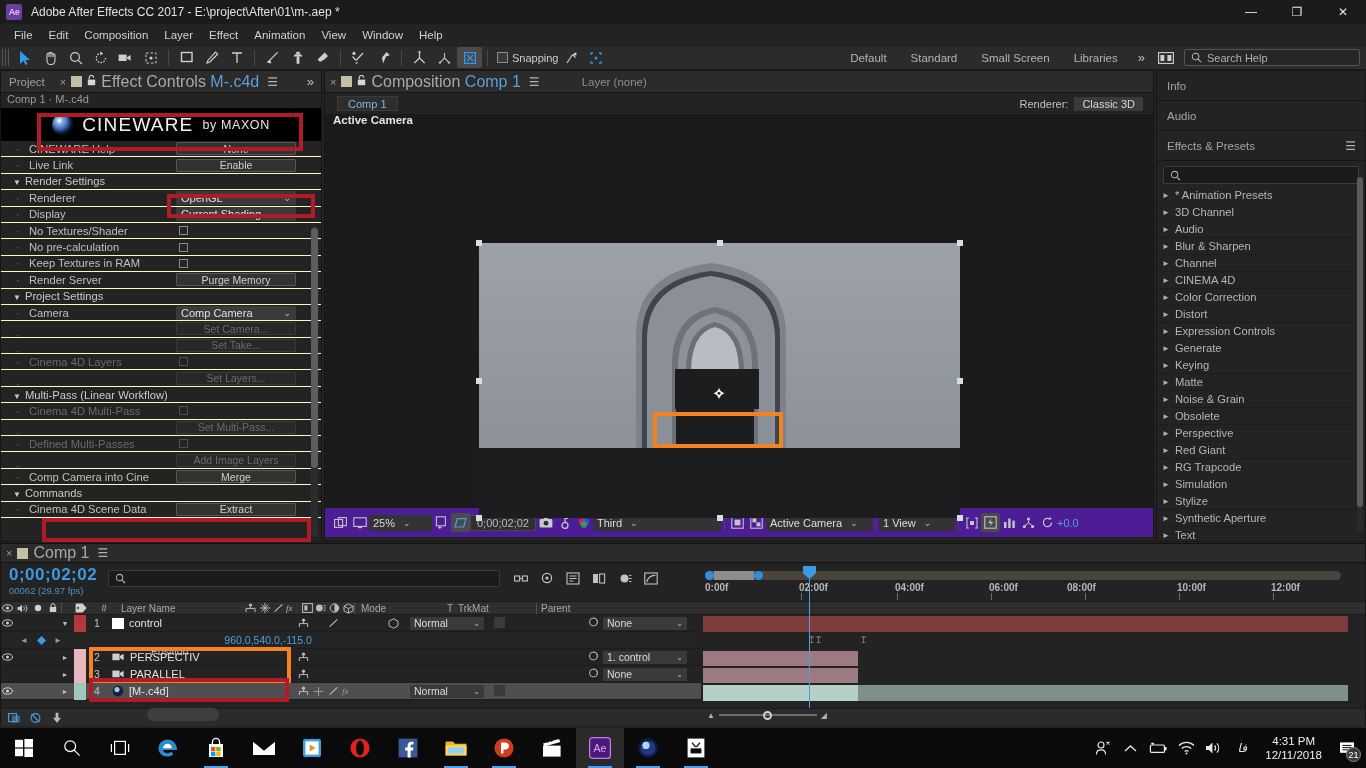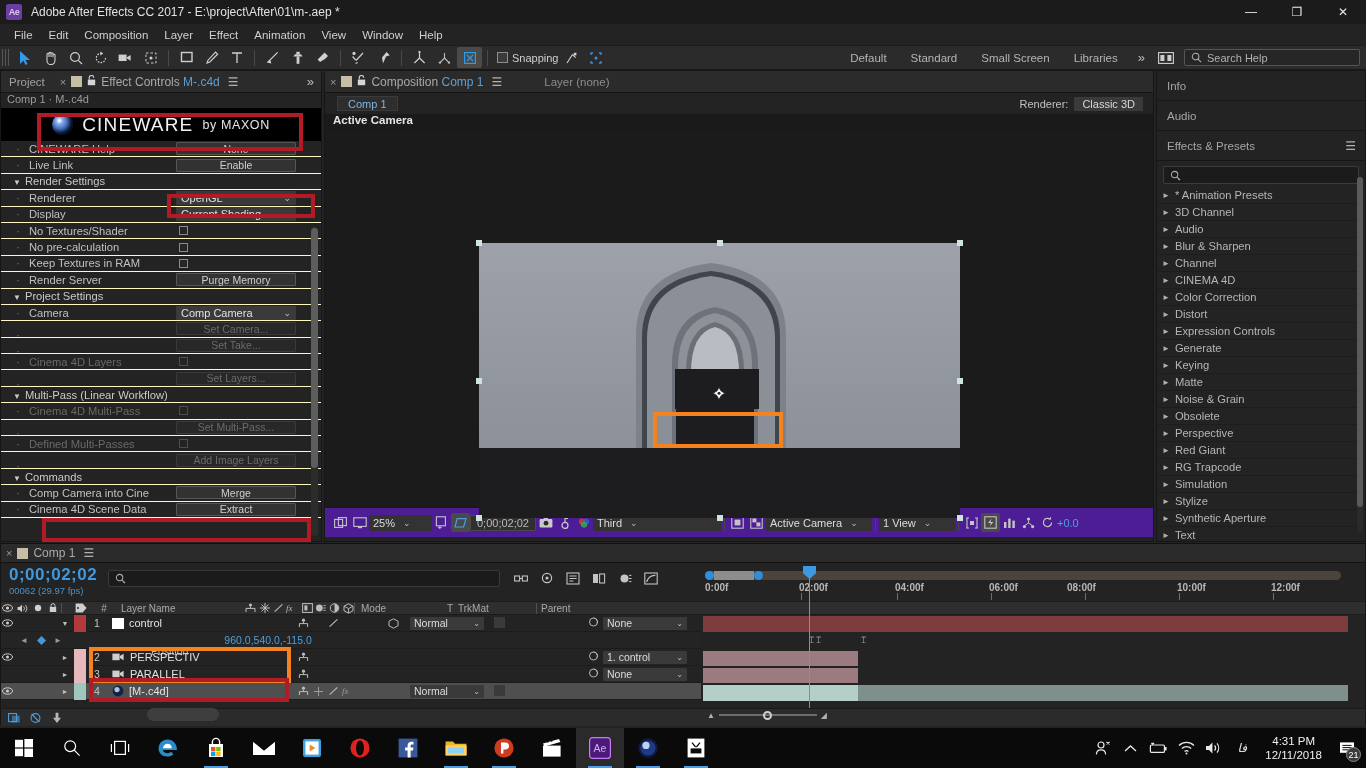--- a/index.html
+++ b/index.html
@@ -44,21 +44,21 @@
   
   .panel { position:absolute; background:#232323; border:1px solid #161616; }
 
   
   #leftpanel { left:0; top:70px; width:322px; height:472px; background:#232323; }
   .ecTabRow { height:22px; display:flex; align-items:center; background:#2b2b2b; border-bottom:1px solid #141414;}
   .ec-proj { padding:0 10px 0 8px; color:#a0a0a0; font-size:11.5px; }
   .ec-close { color:#9a9a9a; font-size:11px; padding:0 5px;}
   .ec-swatch { width:11px; height:11px; background:#c6bfa6; margin-right:5px;}
   .ec-lock { margin-right:5px; color:#d6d6d6; font-size:11px;}
-  .ec-title { color:#a9a9a9; font-size:12px; }
+  .ec-title { color:#a9a9a9; font-size:16px; }
   .ec-title b { color:#5c9fd6; font-weight:normal; }
   .ec-menu { margin-left:8px; color:#b0b0b0; font-size:12px;}
   .ec-chev { margin-left:auto; margin-right:7px; color:#c0c0c0; font-size:13px;}
   .ec-sub { height:15px; padding-left:6px; color:#9b9b9b; font-size:11px; background:#232323;}
   .cine-banner { height:33px; background:#000; display:flex; align-items:center; justify-content:center; gap:9px;}
   .cine-orb { width:21px; height:21px; border-radius:50%;
      background:radial-gradient(circle at 35% 32%, #ffffff 2%, #7fa9ea 18%, #2a4f9a 55%, #0b1530 100%);
      box-shadow:inset -2px -2px 4px #000;}
   .cine-t1 { font-size:19px; color:#f2f2f2; letter-spacing:1.2px; font-family:"Liberation Sans", sans-serif;}
   .cine-t2 { font-size:12.5px; color:#e6e6e6; letter-spacing:0.6px;}
@@ -511,29 +511,29 @@
           <div class="ecval">
             <div class="chk dis"></div>
           </div>
         </div>
         <div class="ecrow">
           <div class="eclabel ind dis"></div>
           <div class="ecval">
             <div class="btnwide dis">Add Image Layers</div>
           </div>
         </div>
+        <div class="ecrow">
+          <div class="eclabel ind">Comp Camera into Cine</div>
+          <div class="ecval">
+            <div class="btnwide">Merge</div>
+          </div>
+        </div>
         <div class="ecrow group">
           <div class="eclabel" style="padding-left: 12px;"><span class="tri">▼</span><span>Commands</span></div>
           <div class="ecval"></div>
-        </div>
-        <div class="ecrow">
-          <div class="eclabel ind">Comp Camera into Cine</div>
-          <div class="ecval">
-            <div class="btnwide">Merge</div>
-          </div>
         </div>
         <div class="ecrow">
           <div class="eclabel ind">Cinema 4D Scene Data</div>
           <div class="ecval">
             <div class="btnwide">Extract</div>
           </div>
         </div>
       </div>
 
     <div class="ecscroll">

